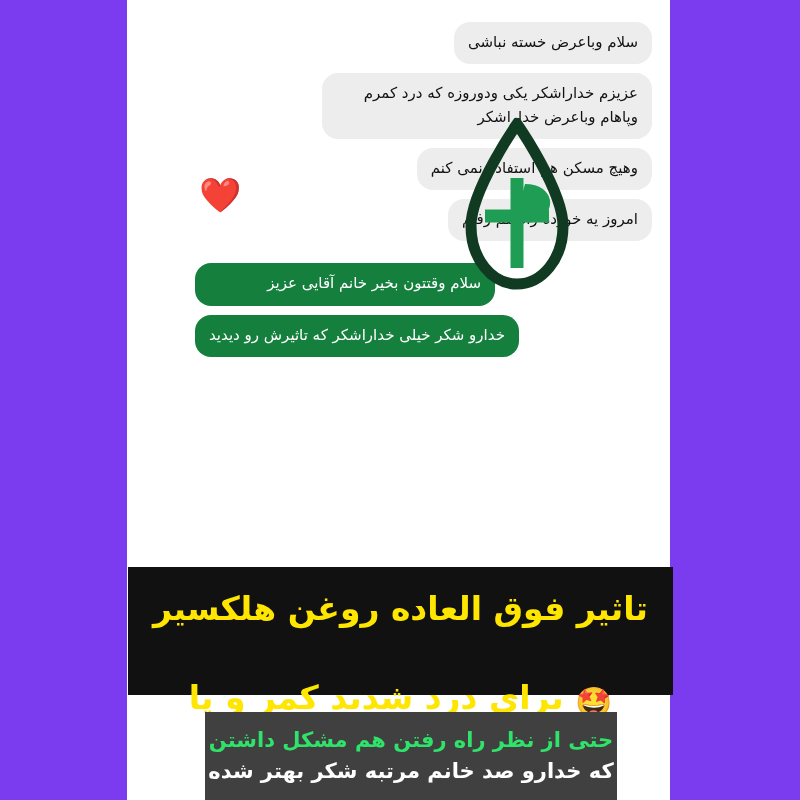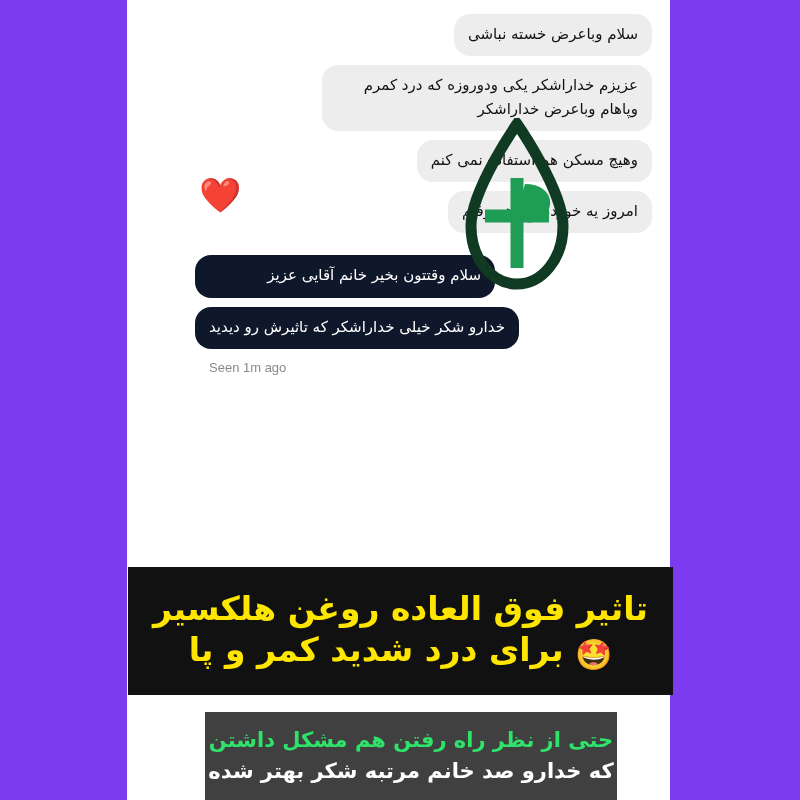--- a/index.html
+++ b/index.html
@@ -39,21 +39,21 @@
     position: absolute;
     left: 127px;
     top: 0;
     width: 543px;
     height: 800px;
     background: #ffffff;
     overflow: hidden;
   }
   .msgs {
     position: absolute;
-    left: 0; top: 8px;
+    left: 0; top: 16px;
     width: 543px;
     padding: 6px 10px 0 0;
   }
   .bubble {
     position: relative;
     display: block;
     direction: rtl;
     text-align: right;
     font-size: 15px;
     line-height: 1.55;
@@ -70,21 +70,21 @@
     padding: 0 18px 0 8px;
   }
   .row.incoming { justify-content: flex-end; }
   .row.outgoing { justify-content: flex-end; }
   .bubble.in {
     background: #ededed;
     color: #121212;
     max-width: 340px;
   }
   .bubble.out {
-    background: #0f172a;
+    background: #15803d;
     color: #ffffff;
     max-width: 330px;
   }
   .row.outgoing {
     padding: 0 18px 0 8px;
     justify-content: flex-end;
   }
   .out-wrap {
     width: 100%;
     display: flex;
@@ -133,20 +133,21 @@
     direction: rtl;
   }
   .banner-black .line {
     color: #ffe600;
     font-weight: bold;
     font-size: 33px;
     line-height: 1.25;
     text-align: center;
     direction: rtl;
     white-space: nowrap;
+    margin-top: 48px;
   }
   .star-emoji {
     font-size: 30px;
     vertical-align: -4px;
   }
   .banner-purple {
     position: absolute;
     left: 205px;
     top: 712px;
     width: 412px;
@@ -201,21 +202,20 @@
           <div class="bubble out" style="min-width:300px">سلام وقتتون بخیر خانم آقایی عزیز</div>
         </div>
       </div>
 
       <div class="row outgoing">
         <div class="out-wrap">
           <div class="bubble out" style="min-width:300px">خدارو شکر خیلی خداراشکر که تاثیرش رو دیدید</div>
         </div>
       </div>
 
-      <div class="seen">Seen 1m ago</div>
 
 
 
     </div>
 
     <div class="heart-left">❤️</div>
   </div>
 
   <div class="logo">
     <svg viewBox="0 0 125 175" width="125" height="175" aria-hidden="true">

